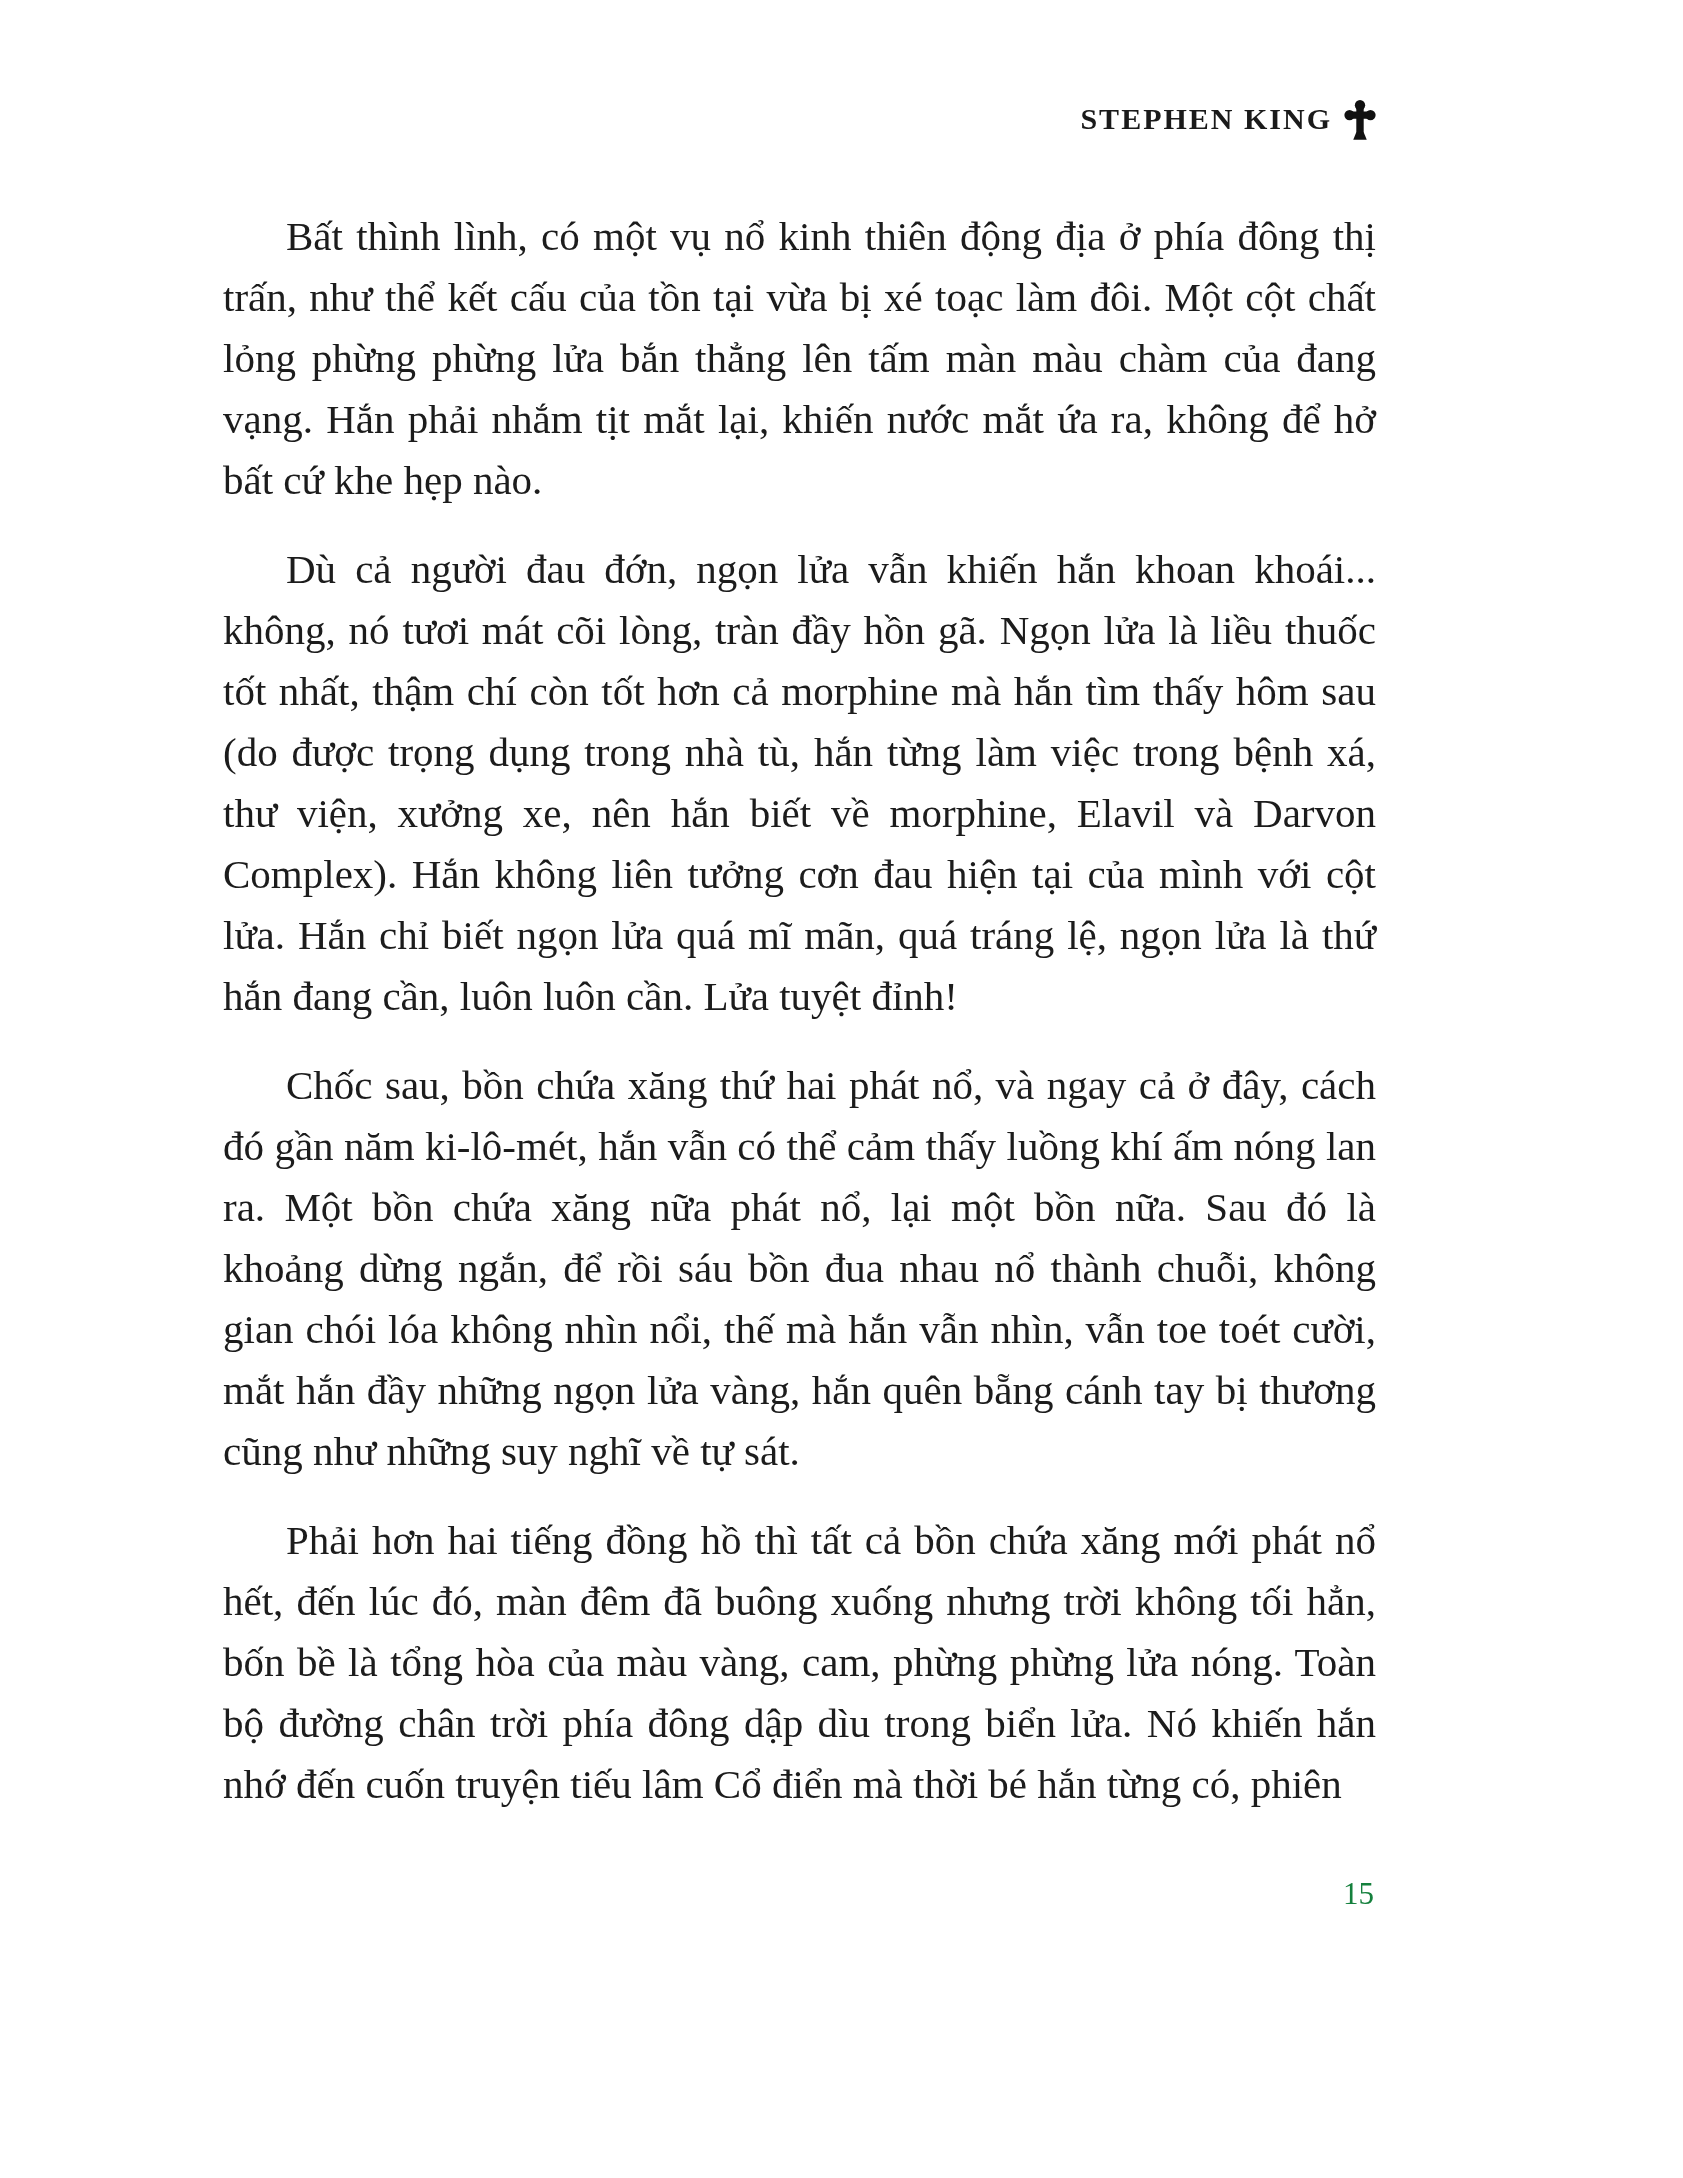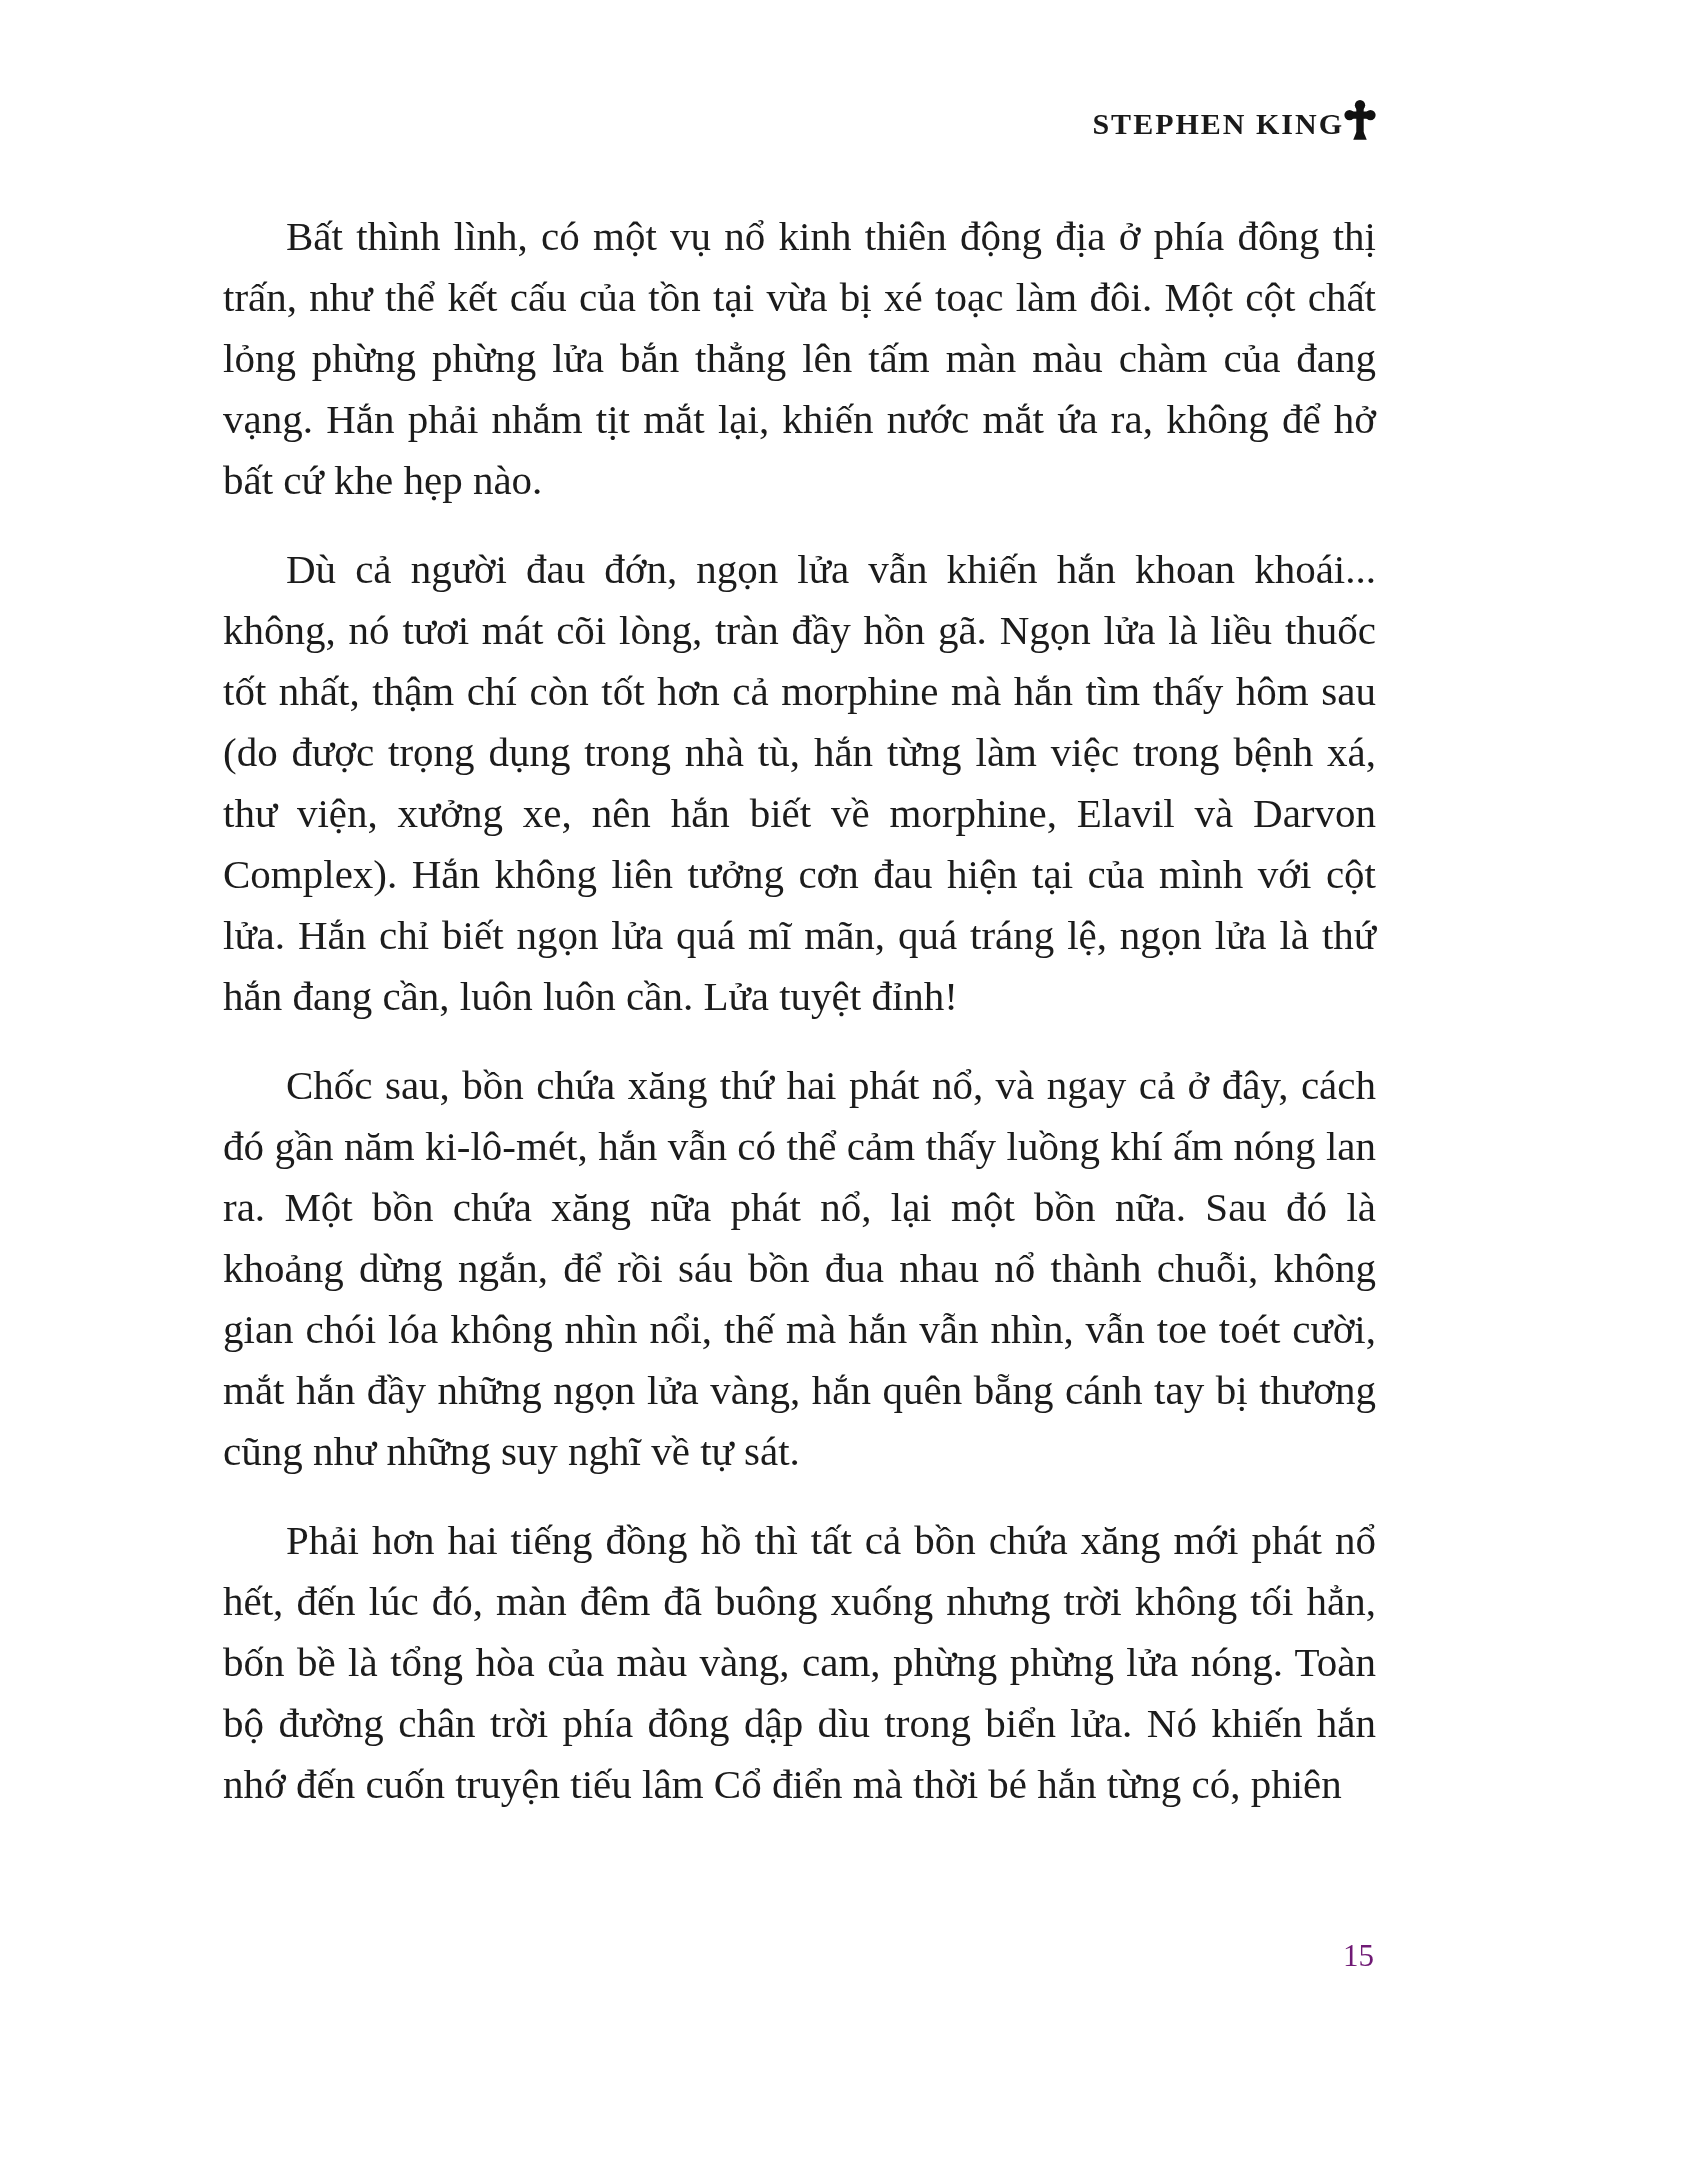--- a/index.html
+++ b/index.html
@@ -14,21 +14,22 @@
     background: #ffffff;
     color: #1c1c1c;
     font-family: "Liberation Serif", "DejaVu Serif", serif;
     overflow: hidden;
   }
   .running-header {
     position: absolute;
     top: 99px;
     right: 307px;
     display: flex;
-    align-items: flex-end;
+    align-items: center;
+    gap: 12px;
   }
   .author-name {
     font-size: 30px;
     letter-spacing: 2px;
     font-weight: 600;
     color: #1a1a1a;
     line-height: 1;
     padding-bottom: 2px;
   }
   .cross-icon svg {
@@ -47,24 +48,24 @@
     line-height: 61px;
     text-align: justify;
     text-indent: 63px;
     color: #1c1c1c;
   }
   .body-text p em {
     font-style: italic;
   }
   .page-number {
     position: absolute;
-    top: 1938px;
+    top: 1876px;
     right: 309px;
     font-size: 31px;
-    color: #701a75;
+    color: #15803d;
     font-family: Liberation Serif, serif;
   }
 </style>
 </head>
 <body>
 
 <div class="page">
 
   <header class="running-header">
     <span class="author-name">STEPHEN KING</span>

